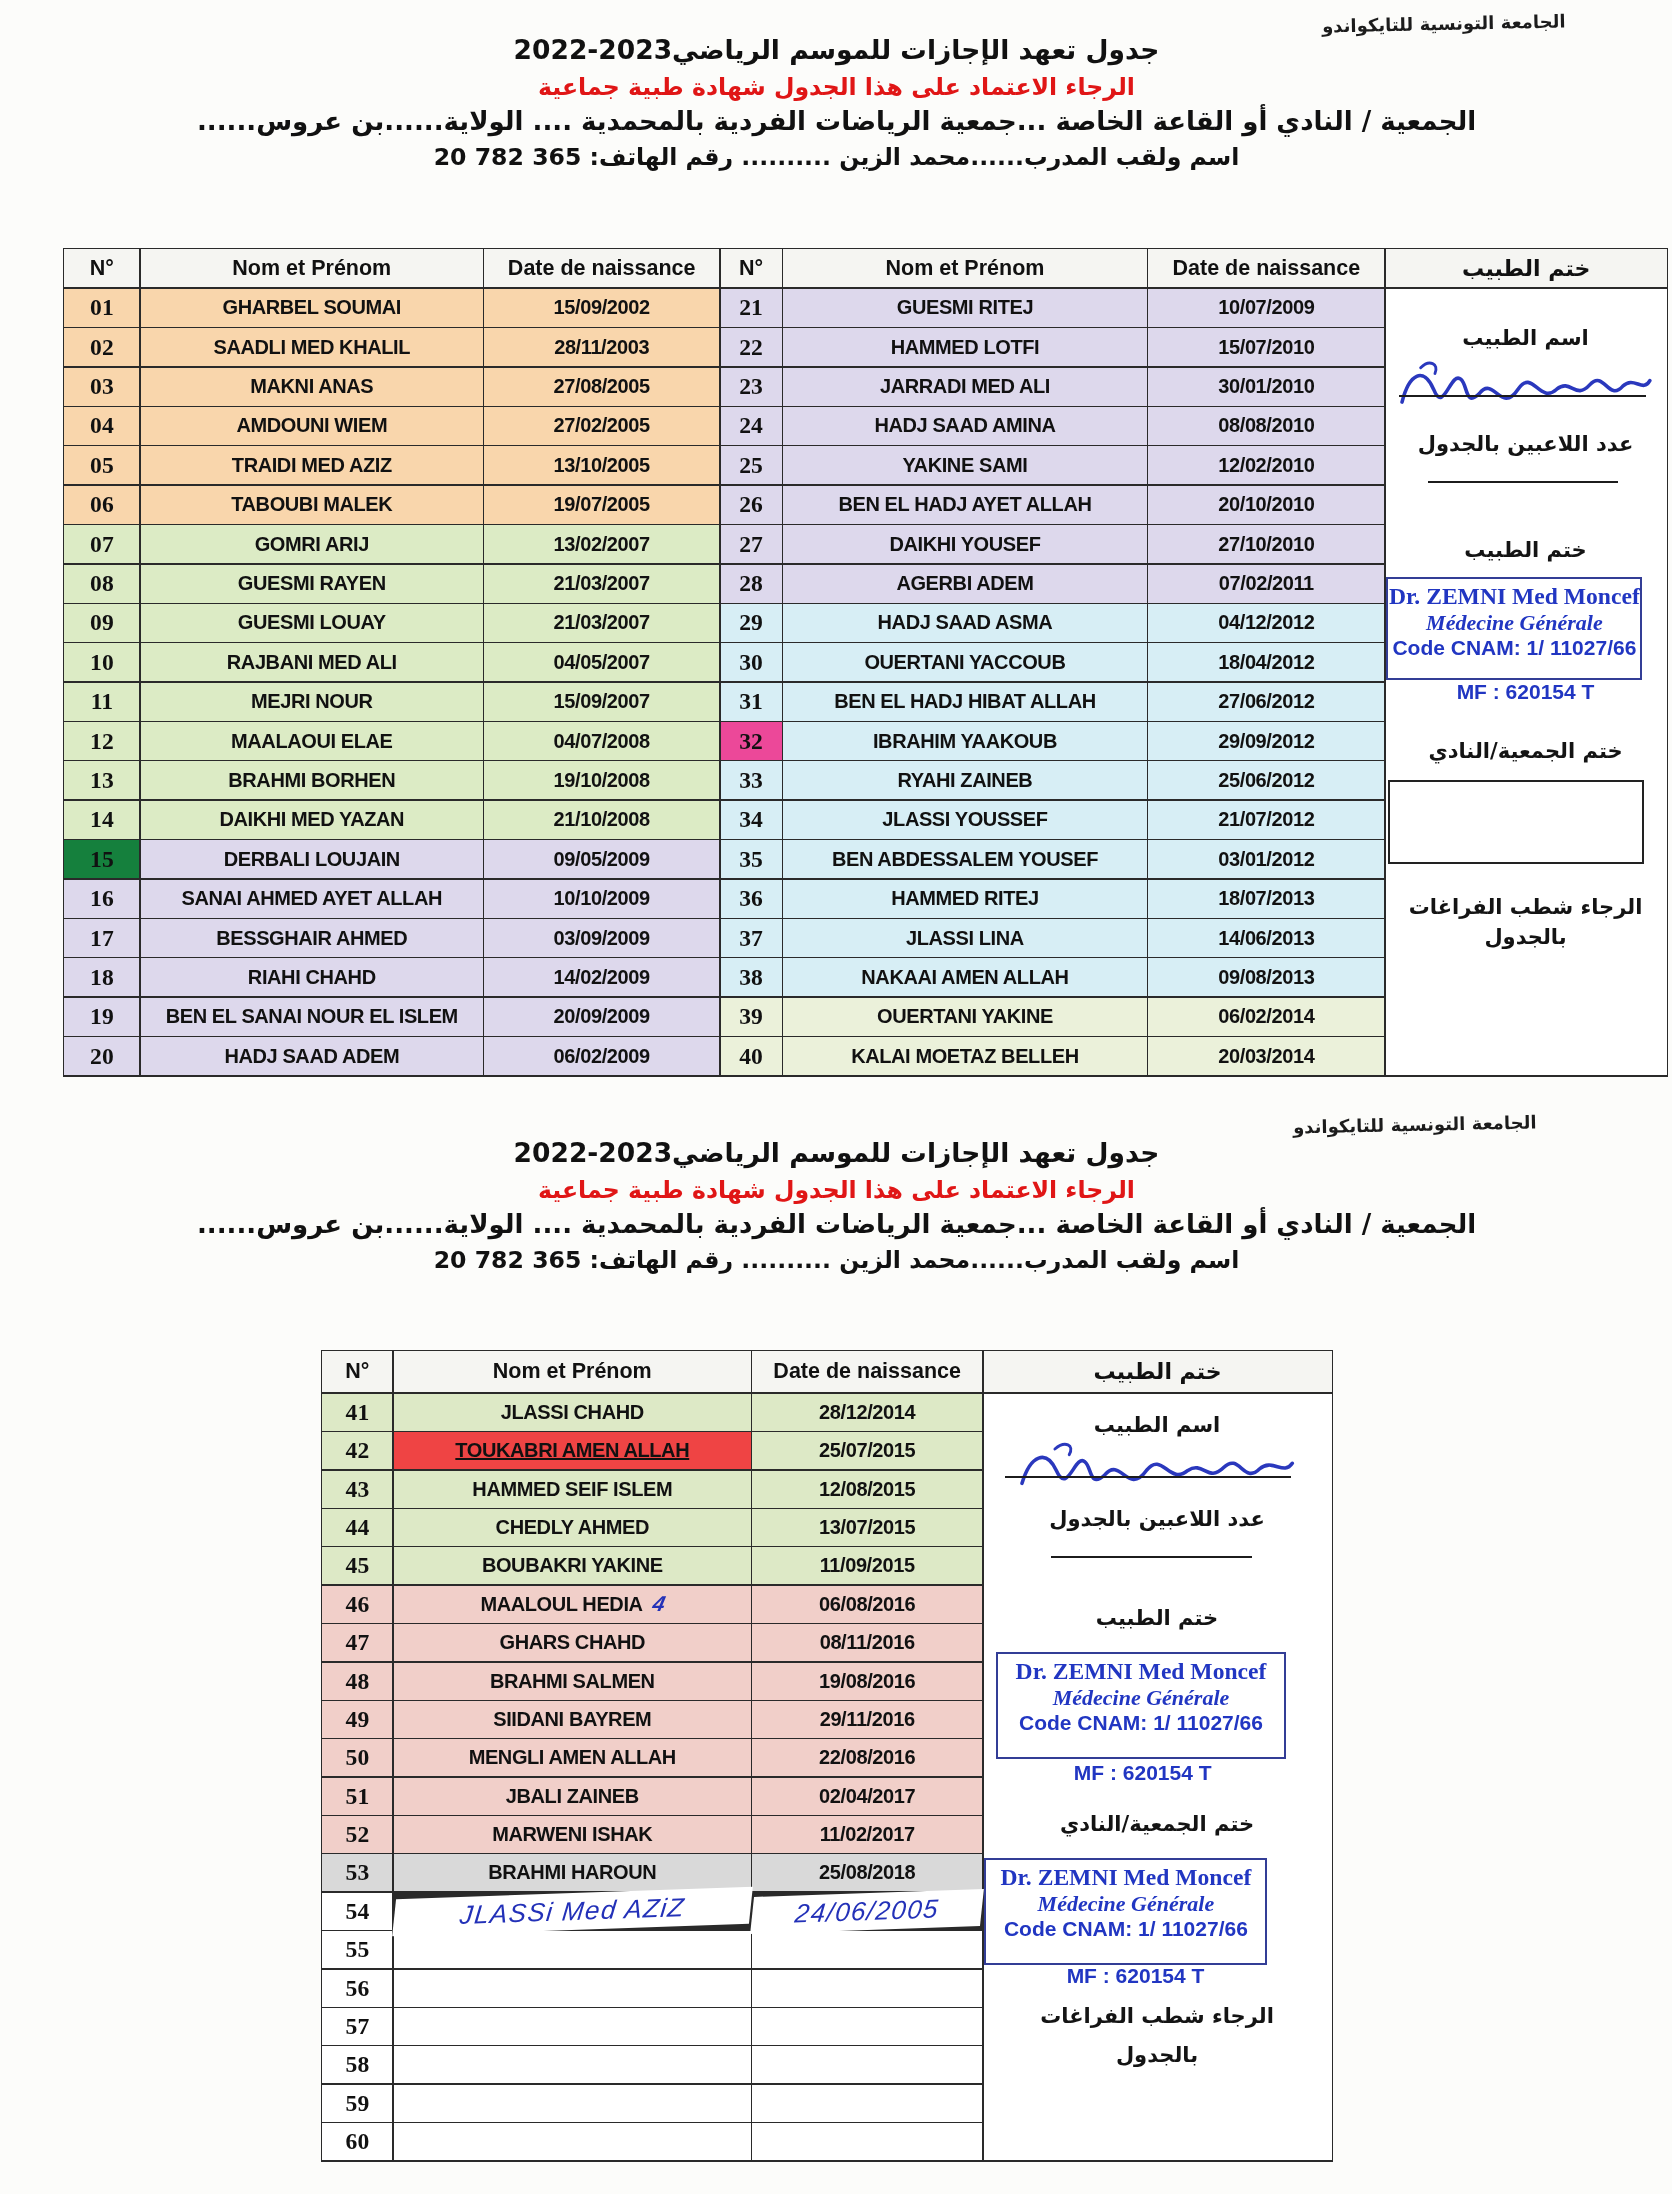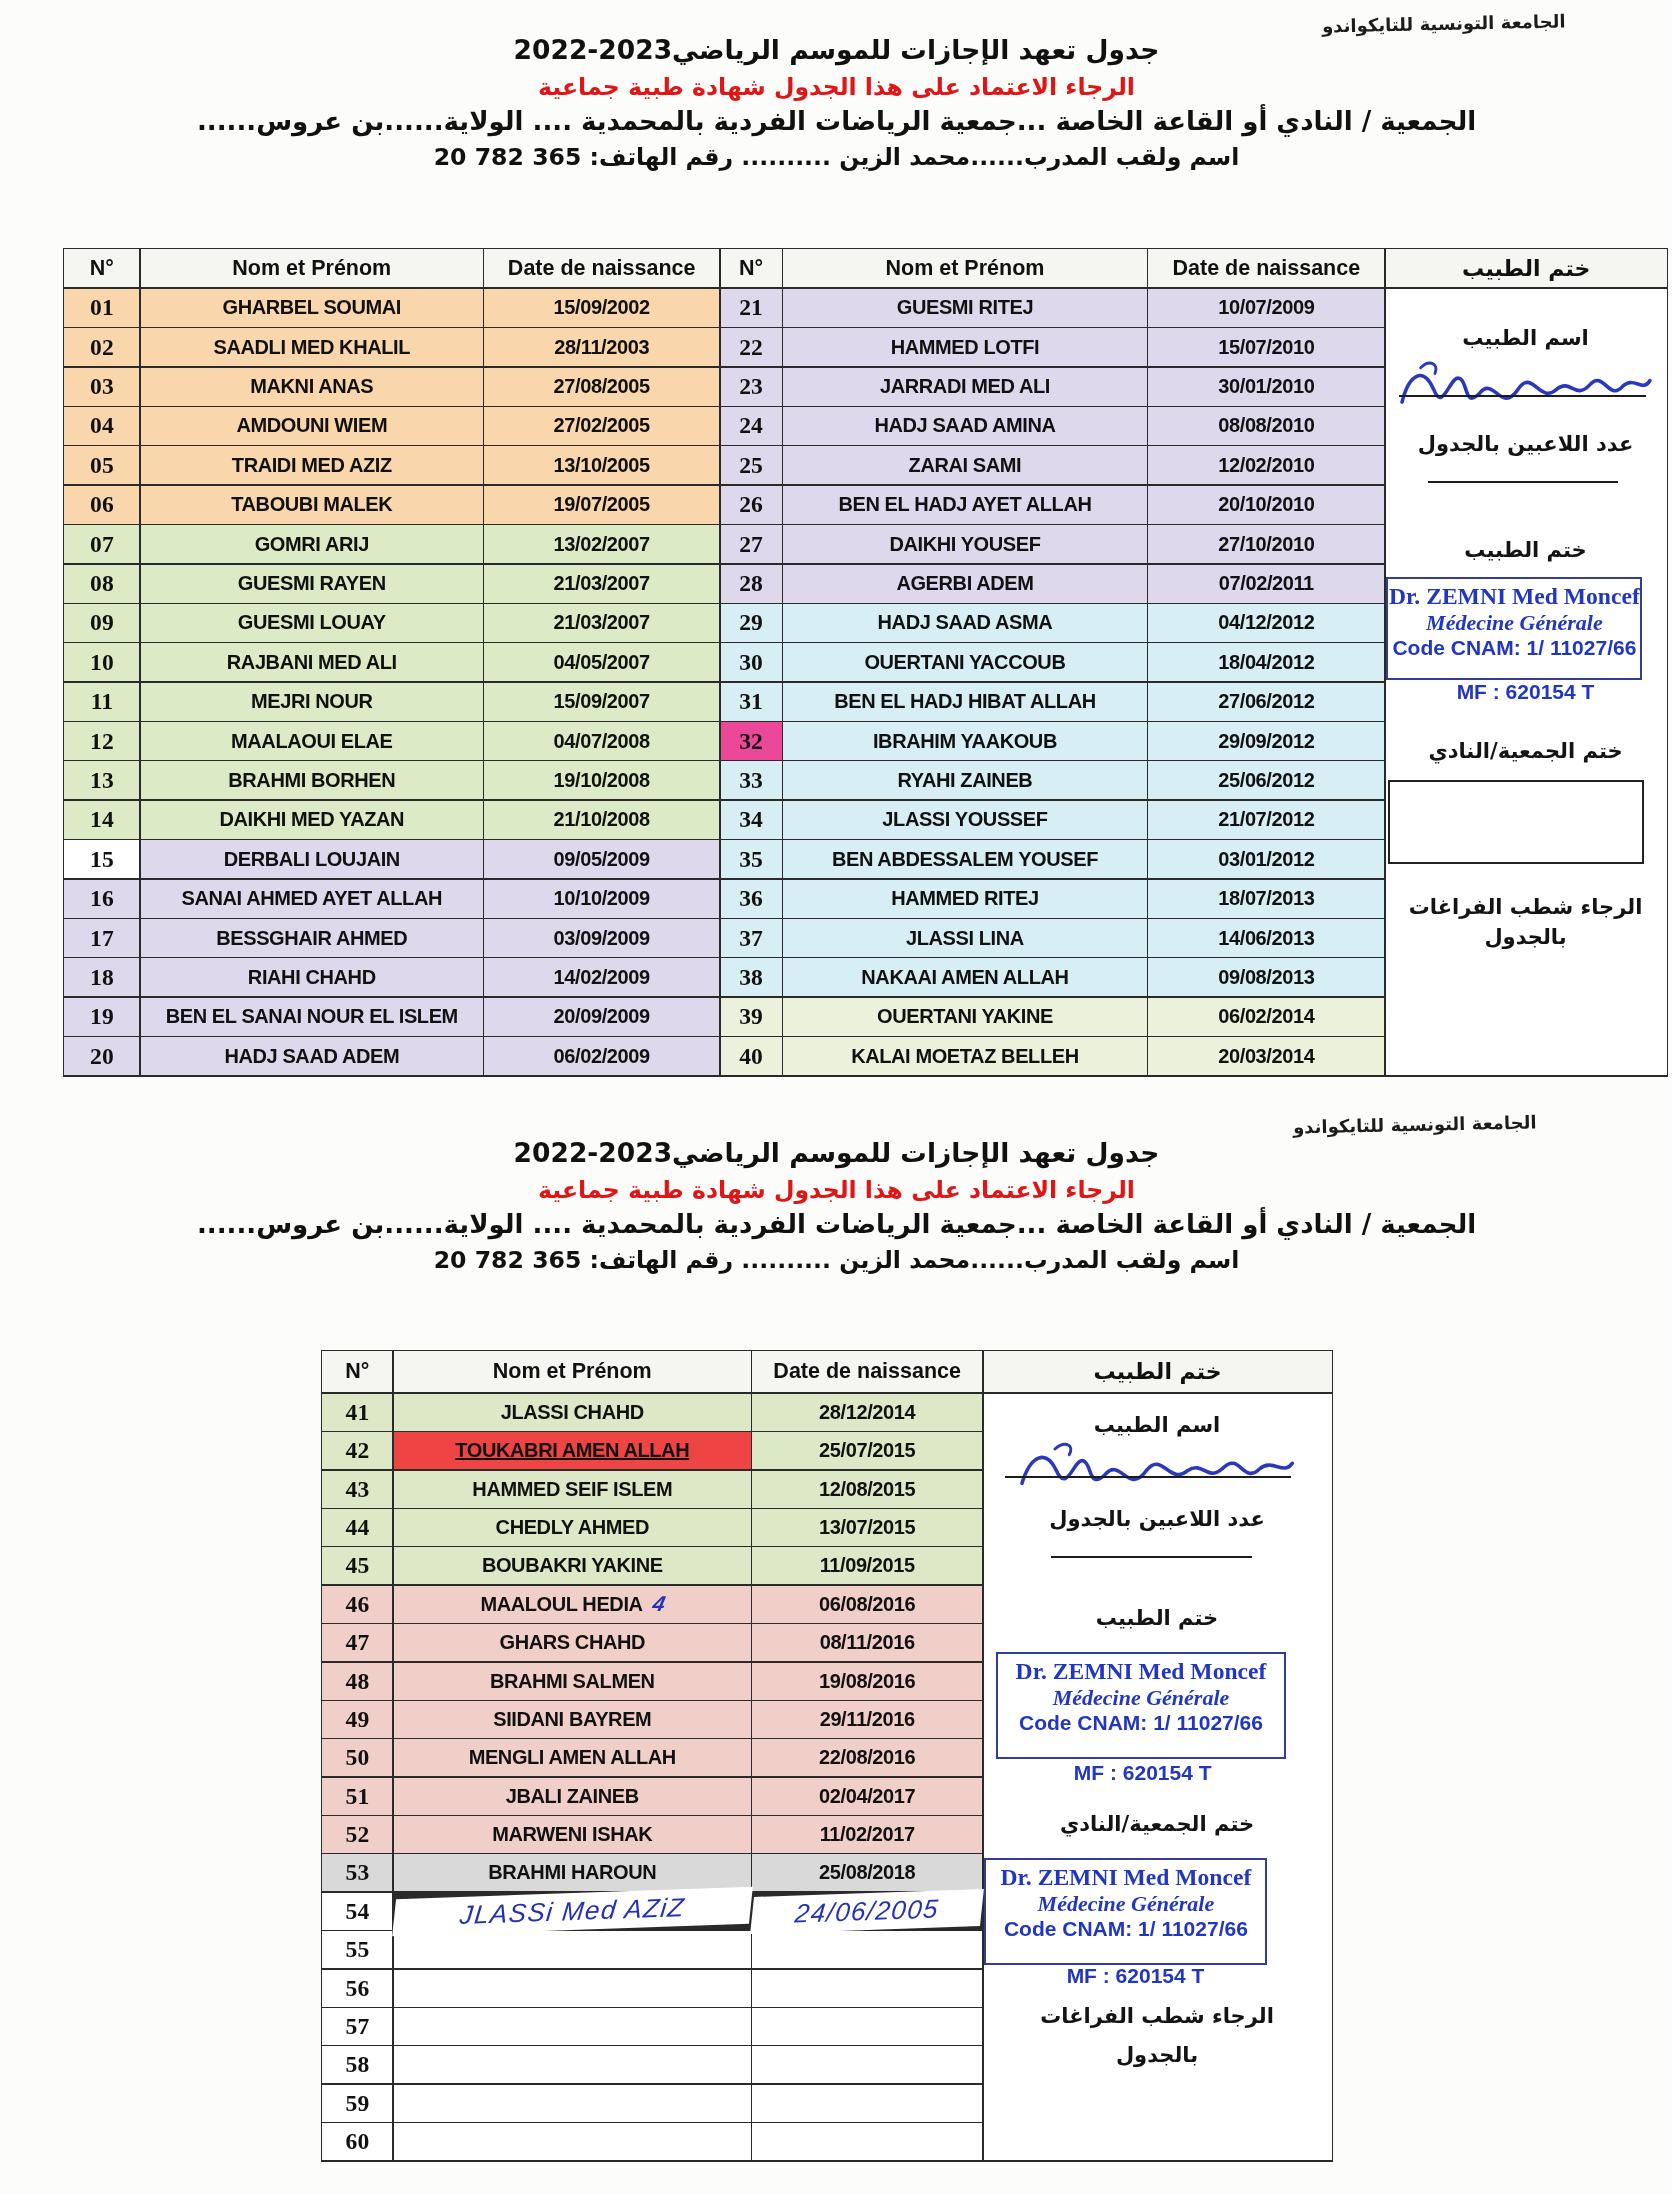--- a/index.html
+++ b/index.html
@@ -88,21 +88,21 @@
     <div class="cell ncell" style="grid-area: 5 / 1; background: rgb(249, 214, 172);">04</div>
     <div class="cell namecell" style="grid-area: 5 / 2; background: rgb(249, 214, 172);">AMDOUNI WIEM</div>
     <div class="cell dobcell" style="grid-area: 5 / 3; background: rgb(249, 214, 172);">27/02/2005</div>
     <div class="cell ncell" style="grid-area: 5 / 4; background: rgb(221, 216, 236);">24</div>
     <div class="cell namecell" style="grid-area: 5 / 5; background: rgb(221, 216, 236);">HADJ SAAD AMINA</div>
     <div class="cell dobcell" style="grid-area: 5 / 6; background: rgb(221, 216, 236);">08/08/2010</div>
     <div class="cell ncell" style="grid-area: 6 / 1; background: rgb(249, 214, 172);">05</div>
     <div class="cell namecell" style="grid-area: 6 / 2; background: rgb(249, 214, 172);">TRAIDI MED AZIZ</div>
     <div class="cell dobcell" style="grid-area: 6 / 3; background: rgb(249, 214, 172);">13/10/2005</div>
     <div class="cell ncell" style="grid-area: 6 / 4; background: rgb(221, 216, 236);">25</div>
-    <div class="cell namecell" style="grid-area: 6 / 5; background: rgb(221, 216, 236);">ZARAI SAMI</div>
+    <div class="cell namecell" style="grid-area: 6 / 5; background: rgb(221, 216, 236);">YAKINE SAMI</div>
     <div class="cell dobcell" style="grid-area: 6 / 6; background: rgb(221, 216, 236);">12/02/2010</div>
     <div class="cell ncell" style="grid-area: 7 / 1; background: rgb(249, 214, 172);">06</div>
     <div class="cell namecell" style="grid-area: 7 / 2; background: rgb(249, 214, 172);">TABOUBI MALEK</div>
     <div class="cell dobcell" style="grid-area: 7 / 3; background: rgb(249, 214, 172);">19/07/2005</div>
     <div class="cell ncell" style="grid-area: 7 / 4; background: rgb(221, 216, 236);">26</div>
     <div class="cell namecell" style="grid-area: 7 / 5; background: rgb(221, 216, 236);">BEN EL HADJ AYET ALLAH</div>
     <div class="cell dobcell" style="grid-area: 7 / 6; background: rgb(221, 216, 236);">20/10/2010</div>
     <div class="cell ncell" style="grid-area: 8 / 1; background: rgb(220, 235, 197);">07</div>
     <div class="cell namecell" style="grid-area: 8 / 2; background: rgb(220, 235, 197);">GOMRI ARIJ</div>
     <div class="cell dobcell" style="grid-area: 8 / 3; background: rgb(220, 235, 197);">13/02/2007</div>
@@ -144,21 +144,21 @@
     <div class="cell dobcell" style="grid-area: 14 / 3; background: rgb(220, 235, 197);">19/10/2008</div>
     <div class="cell ncell" style="grid-area: 14 / 4; background: rgb(215, 238, 245);">33</div>
     <div class="cell namecell" style="grid-area: 14 / 5; background: rgb(215, 238, 245);">RYAHI ZAINEB</div>
     <div class="cell dobcell" style="grid-area: 14 / 6; background: rgb(215, 238, 245);">25/06/2012</div>
     <div class="cell ncell" style="grid-area: 15 / 1; background: rgb(220, 235, 197);">14</div>
     <div class="cell namecell" style="grid-area: 15 / 2; background: rgb(220, 235, 197);">DAIKHI MED YAZAN</div>
     <div class="cell dobcell" style="grid-area: 15 / 3; background: rgb(220, 235, 197);">21/10/2008</div>
     <div class="cell ncell" style="grid-area: 15 / 4; background: rgb(215, 238, 245);">34</div>
     <div class="cell namecell" style="grid-area: 15 / 5; background: rgb(215, 238, 245);">JLASSI YOUSSEF</div>
     <div class="cell dobcell" style="grid-area: 15 / 6; background: rgb(215, 238, 245);">21/07/2012</div>
-    <div class="cell ncell" style="grid-area: 16 / 1; background: #ffffff;">15</div>
+    <div class="cell ncell" style="grid-area: 16 / 1; background: #15803d;">15</div>
     <div class="cell namecell" style="grid-area: 16 / 2; background: rgb(221, 216, 236);">DERBALI LOUJAIN</div>
     <div class="cell dobcell" style="grid-area: 16 / 3; background: rgb(221, 216, 236);">09/05/2009</div>
     <div class="cell ncell" style="grid-area: 16 / 4; background: rgb(215, 238, 245);">35</div>
     <div class="cell namecell" style="grid-area: 16 / 5; background: rgb(215, 238, 245);">BEN ABDESSALEM YOUSEF</div>
     <div class="cell dobcell" style="grid-area: 16 / 6; background: rgb(215, 238, 245);">03/01/2012</div>
     <div class="cell ncell" style="grid-area: 17 / 1; background: rgb(221, 216, 236);">16</div>
     <div class="cell namecell" style="grid-area: 17 / 2; background: rgb(221, 216, 236);">SANAI AHMED AYET ALLAH</div>
     <div class="cell dobcell" style="grid-area: 17 / 3; background: rgb(221, 216, 236);">10/10/2009</div>
     <div class="cell ncell" style="grid-area: 17 / 4; background: rgb(215, 238, 245);">36</div>
     <div class="cell namecell" style="grid-area: 17 / 5; background: rgb(215, 238, 245);">HAMMED RITEJ</div>

